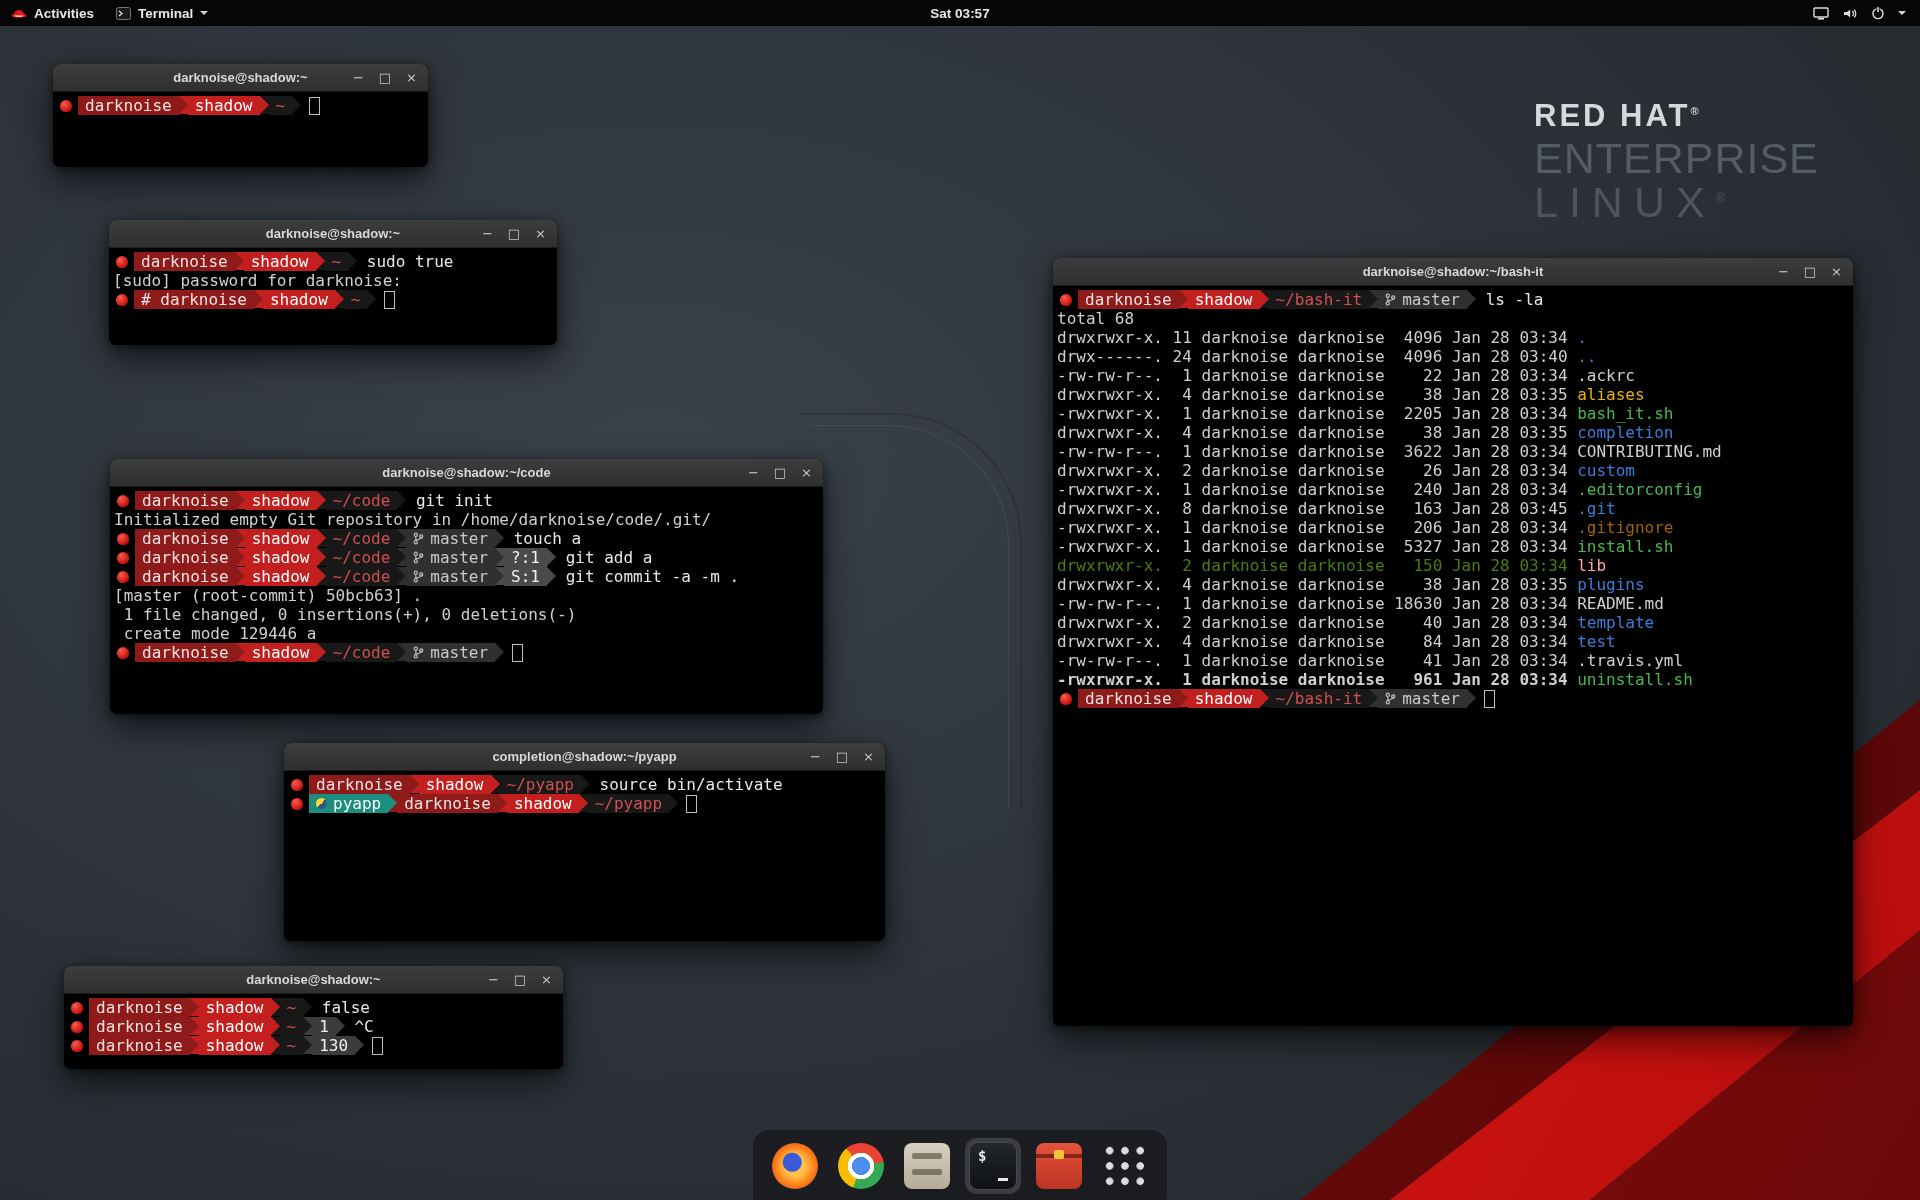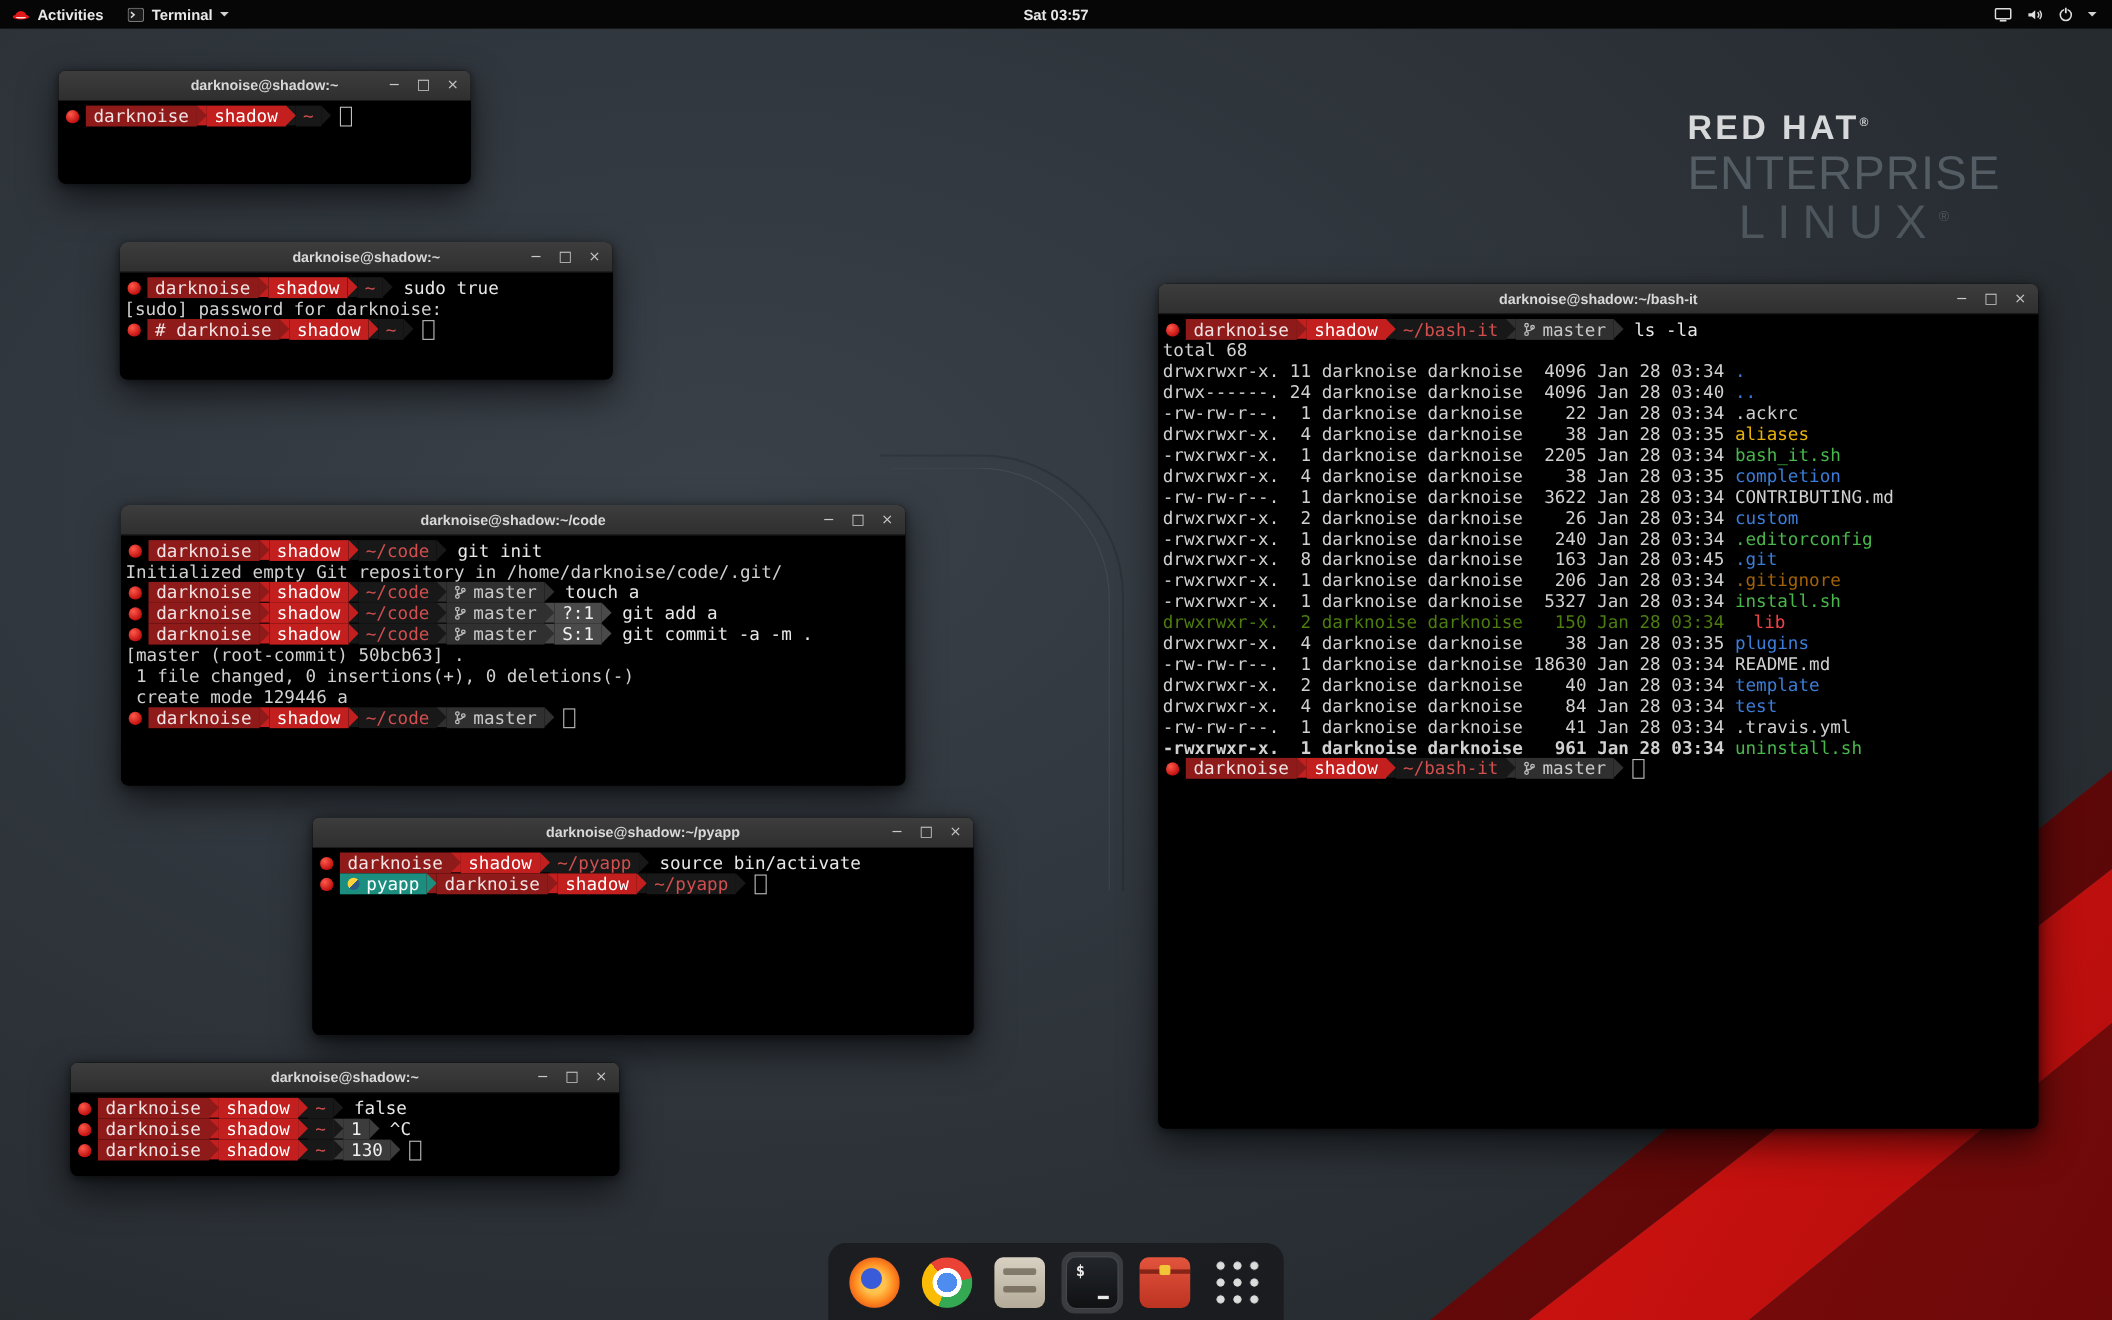--- a/index.html
+++ b/index.html
@@ -12,21 +12,21 @@
   .l1{left:800px;top:413px;width:220px;height:395px;border-top-width:2px;border-right-width:2px;border-top-right-radius:130px;opacity:.45;}
   .l2{left:812px;top:425px;width:196px;height:383px;border-top-width:1px;border-right-width:1px;border-top-right-radius:120px;border-color:rgba(255,255,255,0.07);}
   .rb{position:absolute;inset:0;}
   .rb-dark{background:linear-gradient(300deg,#570707,#8c0e0e);clip-path:polygon(1300px 1200px,1920px 700px,1920px 790px,1390px 1200px);}
   .rb-bright{background:linear-gradient(300deg,#b30d0d,#ee1a12 55%,#c11010);clip-path:polygon(1390px 1200px,1920px 790px,1920px 930px,1590px 1200px);}
   .rb-corner{background:linear-gradient(300deg,#6e0909,#a31010);clip-path:polygon(1590px 1200px,1920px 930px,1920px 1200px);}
   #brand{position:absolute;left:1534px;top:98px;}
   .brand-1{font-size:31px;font-weight:bold;color:#d6d8d9;letter-spacing:3px;}
   .brand-1 sup{font-size:11px;color:#d6d8d9;}
   .brand-2{font-size:43px;font-weight:400;color:#545c64;letter-spacing:1px;line-height:1.02;margin-top:3px;}
-  .brand-3{font-size:43px;font-weight:400;color:#4d555d;letter-spacing:11px;line-height:1.02;text-align:center;}
+  .brand-3{font-size:43px;font-weight:400;color:#4d555d;letter-spacing:11px;line-height:1.02;}
   .brand-3 sup{font-size:13px;letter-spacing:0;color:#4d555d;}
 
   
   #topbar{position:absolute;top:0;left:0;right:0;height:26px;background:#060606;z-index:50;
     display:flex;align-items:center;color:#e8e8e8;font-weight:bold;font-size:13.5px;}
   .tb-left,.tb-app{display:flex;align-items:center;gap:7px;height:100%;padding:0 11px;cursor:default;}
   .tb-clock{position:absolute;left:50%;transform:translateX(-50%);top:0;height:26px;display:flex;align-items:center;}
   .tb-right{margin-left:auto;display:flex;align-items:center;gap:13px;height:100%;padding:0 14px;}
   .caret-down{width:0;height:0;border-left:4px solid transparent;border-right:4px solid transparent;border-top:4px solid #d2d2d2;display:inline-block;}
 
@@ -165,21 +165,21 @@
                   <circle cx="2.8" cy="2.7" r="1.6"></circle>
                   <circle cx="2.8" cy="10.3" r="1.6"></circle>
                   <circle cx="8.2" cy="4.5" r="1.6"></circle>
                   <path d="M2.8 4.4v4.3 M2.8 7.8c4 0 5.4-1.2 5.4-3.2"></path>
                 </g>
               </svg>master</span><span class="parrow" style="border-left-color: rgb(48, 48, 48); border-top-color: transparent; border-bottom-color: transparent;"></span><span class="cursor"></span></div>
         </div>
       </div>
       <div class="term-window" style="left: 284px; top: 743px; width: 601px; height: 198px;">
         <div class="titlebar">
-          <div class="title">darknoise@shadow:~/pyapp</div>
+          <div class="title">completion@shadow:~/pyapp</div>
           <div class="win-buttons">
             <span class="win-btn">−</span>
             <span class="win-btn">□</span>
             <span class="win-btn">×</span>
           </div>
         </div>
         <div class="term-body">
           <div class="tline"><span class="hat"></span><span class="seg" style="background: rgb(143, 26, 26); color: rgb(241, 227, 227);">darknoise</span><span class="parrow" style="border-left-color: rgb(143, 26, 26); border-top-color: rgb(196, 31, 31); border-bottom-color: rgb(196, 31, 31);"></span><span class="seg" style="background: rgb(196, 31, 31); color: rgb(255, 255, 255);">shadow</span><span class="parrow" style="border-left-color: rgb(196, 31, 31); border-top-color: rgb(24, 24, 24); border-bottom-color: rgb(24, 24, 24);"></span><span class="seg" style="background: rgb(24, 24, 24); color: rgb(209, 79, 79);">~/pyapp</span><span class="parrow" style="border-left-color: rgb(24, 24, 24); border-top-color: transparent; border-bottom-color: transparent;"></span><span class="txt" style="color: rgb(232, 232, 232);"> source bin/activate</span></div>
           <div class="tline"><span class="hat"></span><span class="seg" style="background: rgb(27, 142, 127); color: rgb(255, 255, 255);"><span class="py-ic"></span>pyapp</span><span class="parrow" style="border-left-color: rgb(27, 142, 127); border-top-color: rgb(143, 26, 26); border-bottom-color: rgb(143, 26, 26);"></span><span class="seg" style="background: rgb(143, 26, 26); color: rgb(241, 227, 227);">darknoise</span><span class="parrow" style="border-left-color: rgb(143, 26, 26); border-top-color: rgb(196, 31, 31); border-bottom-color: rgb(196, 31, 31);"></span><span class="seg" style="background: rgb(196, 31, 31); color: rgb(255, 255, 255);">shadow</span><span class="parrow" style="border-left-color: rgb(196, 31, 31); border-top-color: rgb(24, 24, 24); border-bottom-color: rgb(24, 24, 24);"></span><span class="seg" style="background: rgb(24, 24, 24); color: rgb(209, 79, 79);">~/pyapp</span><span class="parrow" style="border-left-color: rgb(24, 24, 24); border-top-color: transparent; border-bottom-color: transparent;"></span><span class="cursor"></span></div>
         </div>
@@ -223,21 +223,21 @@
           <div class="tline"><span class="txt" style="color: rgb(208, 208, 208);">-rw-rw-r--.  1 darknoise darknoise    22 Jan 28 03:34 </span><span class="txt" style="color: rgb(208, 208, 208);">.ackrc</span></div>
           <div class="tline"><span class="txt" style="color: rgb(208, 208, 208);">drwxrwxr-x.  4 darknoise darknoise    38 Jan 28 03:35 </span><span class="txt" style="color: #eab308;">aliases</span></div>
           <div class="tline"><span class="txt" style="color: rgb(208, 208, 208);">-rwxrwxr-x.  1 darknoise darknoise  2205 Jan 28 03:34 </span><span class="txt" style="color: rgb(73, 184, 76);">bash_it.sh</span></div>
           <div class="tline"><span class="txt" style="color: rgb(208, 208, 208);">drwxrwxr-x.  4 darknoise darknoise    38 Jan 28 03:35 </span><span class="txt" style="color: rgb(59, 125, 216);">completion</span></div>
           <div class="tline"><span class="txt" style="color: rgb(208, 208, 208);">-rw-rw-r--.  1 darknoise darknoise  3622 Jan 28 03:34 </span><span class="txt" style="color: rgb(208, 208, 208);">CONTRIBUTING.md</span></div>
           <div class="tline"><span class="txt" style="color: rgb(208, 208, 208);">drwxrwxr-x.  2 darknoise darknoise    26 Jan 28 03:34 </span><span class="txt" style="color: rgb(59, 125, 216);">custom</span></div>
           <div class="tline"><span class="txt" style="color: rgb(208, 208, 208);">-rwxrwxr-x.  1 darknoise darknoise   240 Jan 28 03:34 </span><span class="txt" style="color: rgb(73, 184, 76);">.editorconfig</span></div>
           <div class="tline"><span class="txt" style="color: rgb(208, 208, 208);">drwxrwxr-x.  8 darknoise darknoise   163 Jan 28 03:45 </span><span class="txt" style="color: rgb(59, 125, 216);">.git</span></div>
           <div class="tline"><span class="txt" style="color: rgb(208, 208, 208);">-rwxrwxr-x.  1 darknoise darknoise   206 Jan 28 03:34 </span><span class="txt" style="color: #a16207;">.gitignore</span></div>
           <div class="tline"><span class="txt" style="color: rgb(208, 208, 208);">-rwxrwxr-x.  1 darknoise darknoise  5327 Jan 28 03:34 </span><span class="txt" style="color: rgb(73, 184, 76);">install.sh</span></div>
-          <div class="tline"><span class="txt" style="color: #4d7c0f;">drwxrwxr-x.  2 darknoise darknoise   150 Jan 28 03:34 </span><span class="txt" style="color: #ef4444; margin-left: 17px;">lib</span></div>
+          <div class="tline"><span class="txt" style="color: #4d7c0f;">drwxrwxr-x.  2 darknoise darknoise   150 Jan 28 03:34 </span><span class="txt" style="color: #fca5a5;">lib</span></div>
           <div class="tline"><span class="txt" style="color: rgb(208, 208, 208);">drwxrwxr-x.  4 darknoise darknoise    38 Jan 28 03:35 </span><span class="txt" style="color: rgb(59, 125, 216);">plugins</span></div>
           <div class="tline"><span class="txt" style="color: rgb(208, 208, 208);">-rw-rw-r--.  1 darknoise darknoise 18630 Jan 28 03:34 </span><span class="txt" style="color: rgb(208, 208, 208);">README.md</span></div>
           <div class="tline"><span class="txt" style="color: rgb(208, 208, 208);">drwxrwxr-x.  2 darknoise darknoise    40 Jan 28 03:34 </span><span class="txt" style="color: rgb(59, 125, 216);">template</span></div>
           <div class="tline"><span class="txt" style="color: rgb(208, 208, 208);">drwxrwxr-x.  4 darknoise darknoise    84 Jan 28 03:34 </span><span class="txt" style="color: rgb(59, 125, 216);">test</span></div>
           <div class="tline"><span class="txt" style="color: rgb(208, 208, 208); text-align: center;">-rw-rw-r--.  1 darknoise darknoise    41 Jan 28 03:34 </span><span class="txt" style="color: rgb(208, 208, 208);">.travis.yml</span></div>
           <div class="tline"><span class="txt" style="color: rgb(208, 208, 208); font-weight: bold;">-rwxrwxr-x.  1 darknoise darknoise   961 Jan 28 03:34 </span><span class="txt" style="color: rgb(73, 184, 76);">uninstall.sh</span></div>
           <div class="tline"><span class="hat"></span><span class="seg" style="background: rgb(143, 26, 26); color: rgb(241, 227, 227);">darknoise</span><span class="parrow" style="border-left-color: rgb(143, 26, 26); border-top-color: rgb(196, 31, 31); border-bottom-color: rgb(196, 31, 31);"></span><span class="seg" style="background: rgb(196, 31, 31); color: rgb(255, 255, 255);">shadow</span><span class="parrow" style="border-left-color: rgb(196, 31, 31); border-top-color: rgb(24, 24, 24); border-bottom-color: rgb(24, 24, 24);"></span><span class="seg" style="background: rgb(24, 24, 24); color: rgb(209, 79, 79);">~/bash-it</span><span class="parrow" style="border-left-color: rgb(24, 24, 24); border-top-color: rgb(48, 48, 48); border-bottom-color: rgb(48, 48, 48);"></span><span class="seg" style="background: rgb(48, 48, 48); color: rgb(201, 201, 201);"><svg class="git-ic" width="11" height="13" viewBox="0 0 11 13">
                 <g fill="none" stroke="#bdbdbd" stroke-width="1.2">
                   <circle cx="2.8" cy="2.7" r="1.6"></circle>
                   <circle cx="2.8" cy="10.3" r="1.6"></circle>

